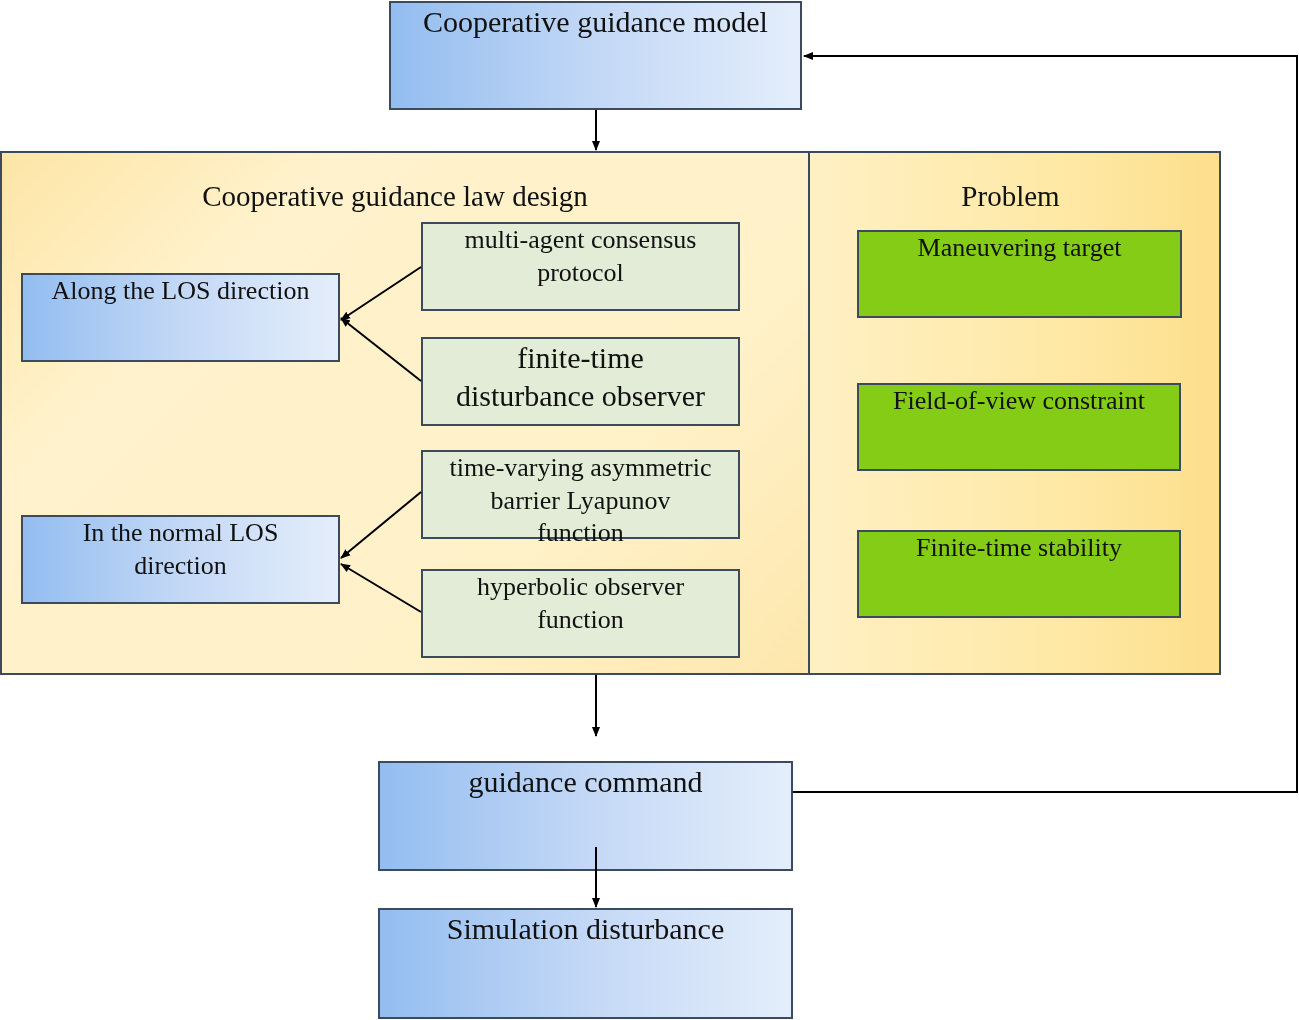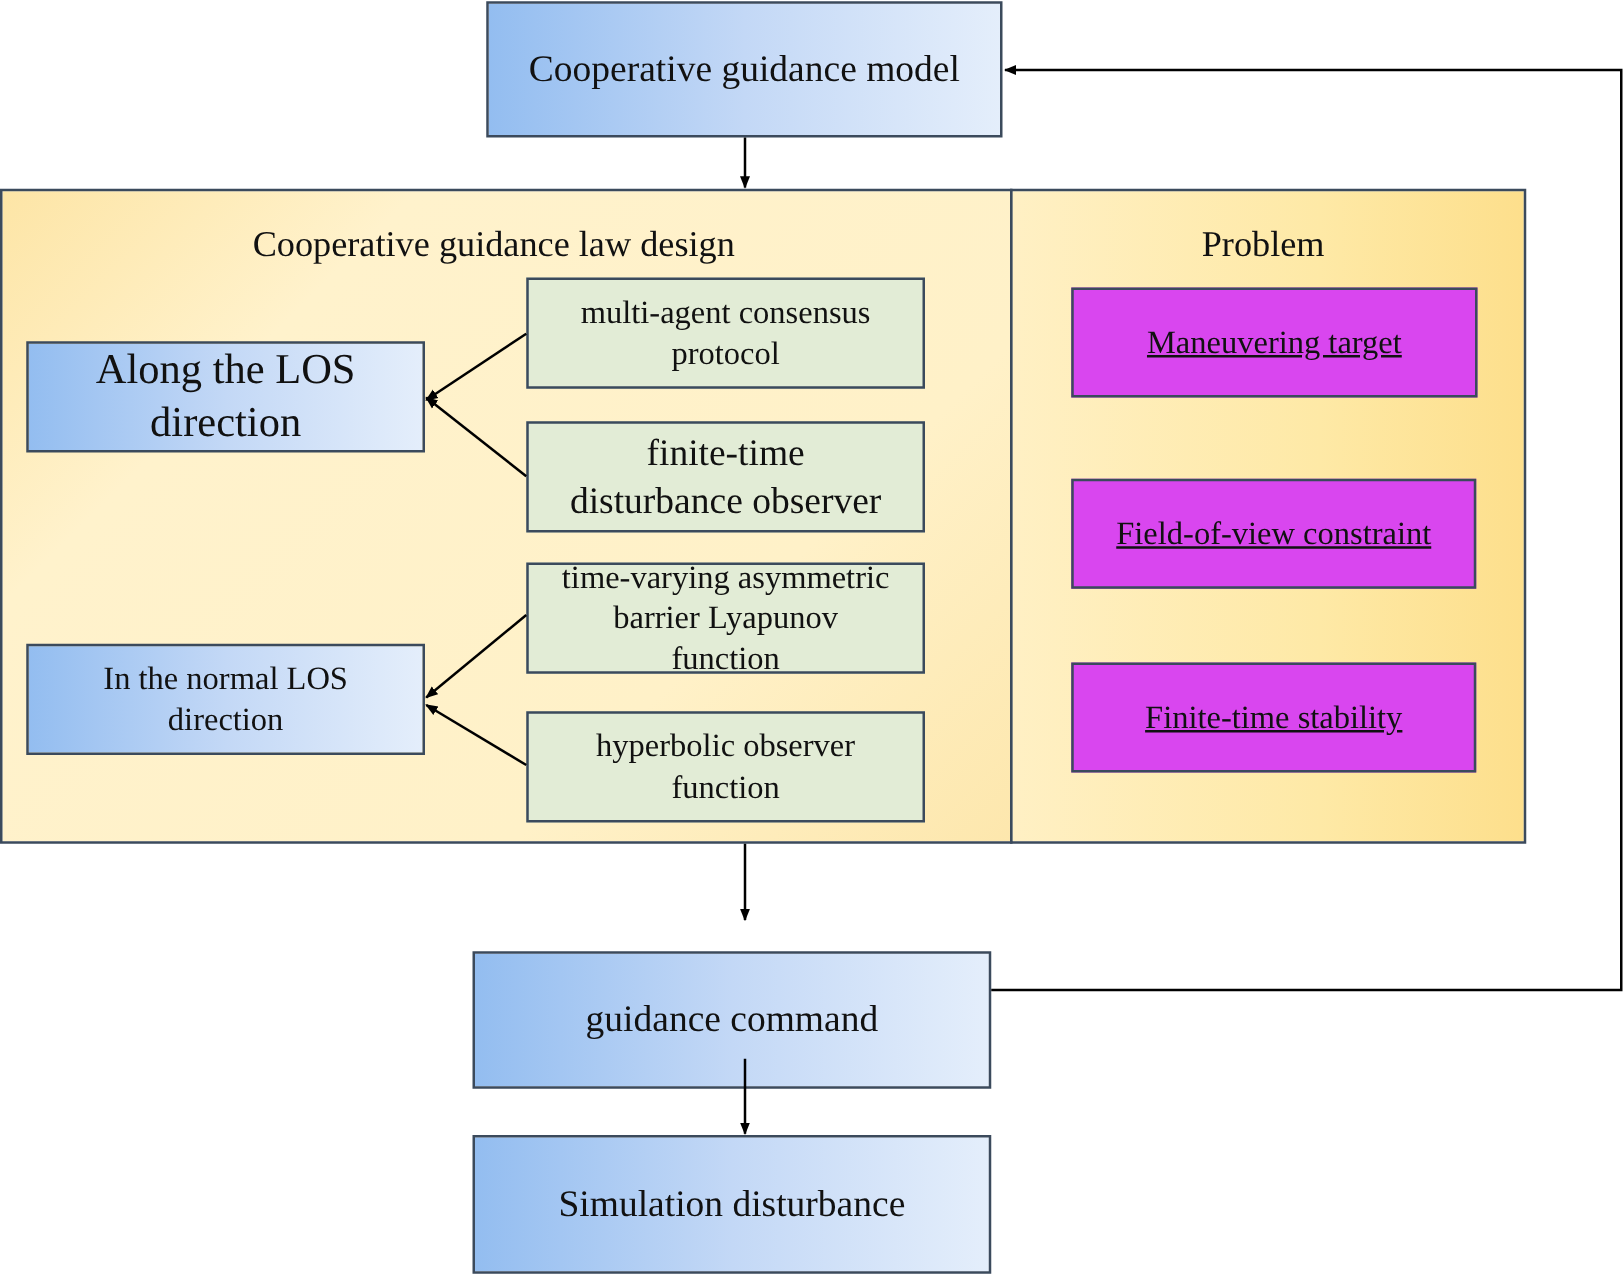--- a/index.html
+++ b/index.html
@@ -1,43 +1,43 @@
 <!DOCTYPE html>
 <html><head>
 <meta charset="utf-8">
 <style>
   html, body { margin:0; padding:0; background:#ffffff; }
   body { width:1299px; height:1020px; position:relative; overflow:hidden;
          font-family:"Liberation Serif", "DejaVu Serif", serif; color:#111; }
   .box { position:absolute; box-sizing:border-box; border:2px solid #3b4a5c;
-         display:flex; align-items:center; justify-content:center; text-align:center;
+         display:flex; align-items:flex-start; justify-content:center; text-align:center;
          line-height:1.25; }
   .blue { background:linear-gradient(90deg, #93bdf0 0%, #c3d8f6 50%, #e4eefb 100%); }
   .green { background:#e2ecd6; }
-  .pink { background:#d946ef;text-decoration:underline; }
+  .pink { background:#84cc16; }
   .panel { position:absolute; box-sizing:border-box; border:2px solid #3b4a5c; }
   .panel-left { background:linear-gradient(135deg, #fde5a6 0%, #fff2cc 25%, #fff1c8 70%, #fde7ad 100%); }
   .panel-right { background:linear-gradient(90deg, #fff0c4 0%, #fee9a6 60%, #fddf8c 100%); }
   .title { position:absolute; font-size:29px; white-space:nowrap; text-align:center; }
   svg.arrows { position:absolute; left:0; top:0; width:1299px; height:1020px; pointer-events:none; }
 </style>
 </head>
 <body>
 
 <div class="box blue" style="left:389px; top:1px; width:413px; height:109px; font-size:30px;">
   <span>Cooperative guidance model</span>
 </div>
 
 <div class="panel panel-left" style="left:0px; top:151px; width:810px; height:524px;"></div>
 <div class="title" style="left:140px; top:180px; width:510px;">Cooperative guidance law design</div>
 
 <div class="panel panel-right" style="left:808px; top:151px; width:413px; height:524px;"></div>
 <div class="title" style="left:908px; top:180px; width:205px;">Problem</div>
 
-<div class="box blue" style="left:21px; top:273px; width:319px; height:89px; font-size:34px;">
+<div class="box blue" style="left:21px; top:273px; width:319px; height:89px; font-size:26px;">
   <span>Along the LOS direction</span>
 </div>
 <div class="box blue" style="left:21px; top:515px; width:319px; height:89px; font-size:26px; padding:0 40px;">
   <span>In the normal LOS direction</span>
 </div>
 
 <div class="box green" style="left:421px; top:222px; width:319px; height:89px; font-size:26px; padding:0 35px;">
   <span>multi-agent consensus protocol</span>
 </div>
 <div class="box green" style="left:421px; top:337px; width:319px; height:89px; font-size:30px; padding:0 30px;">

